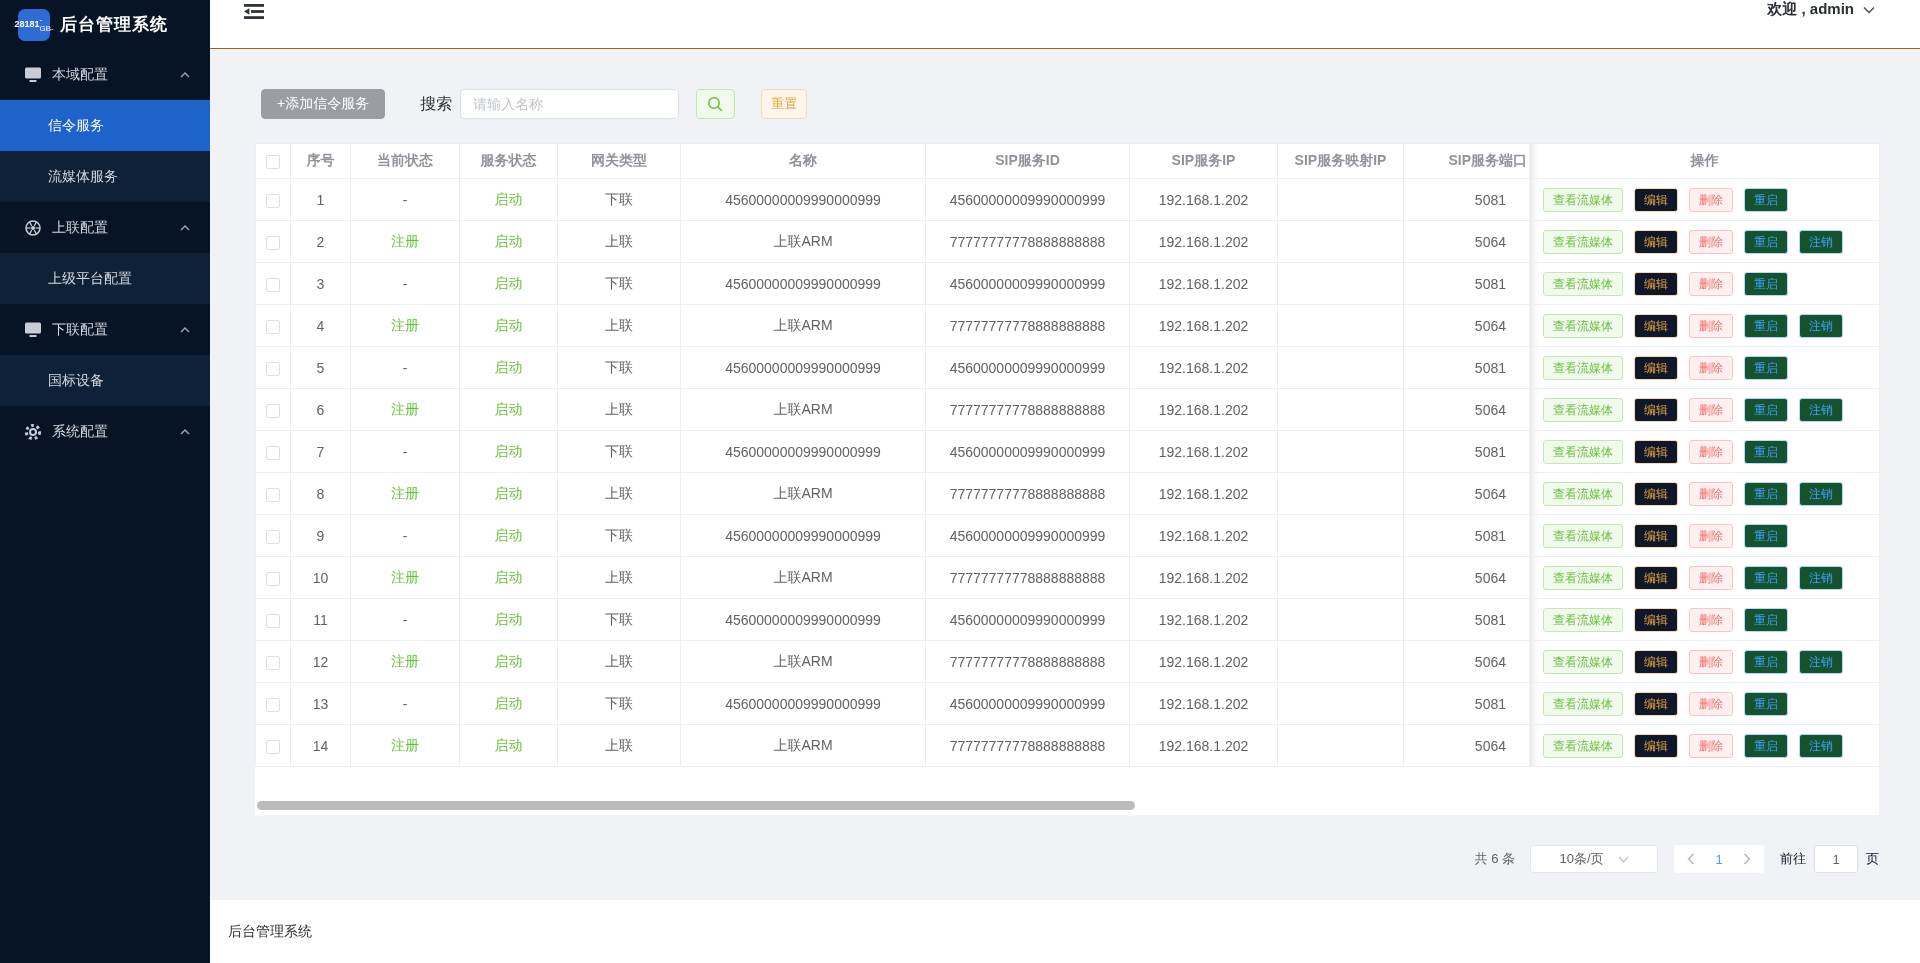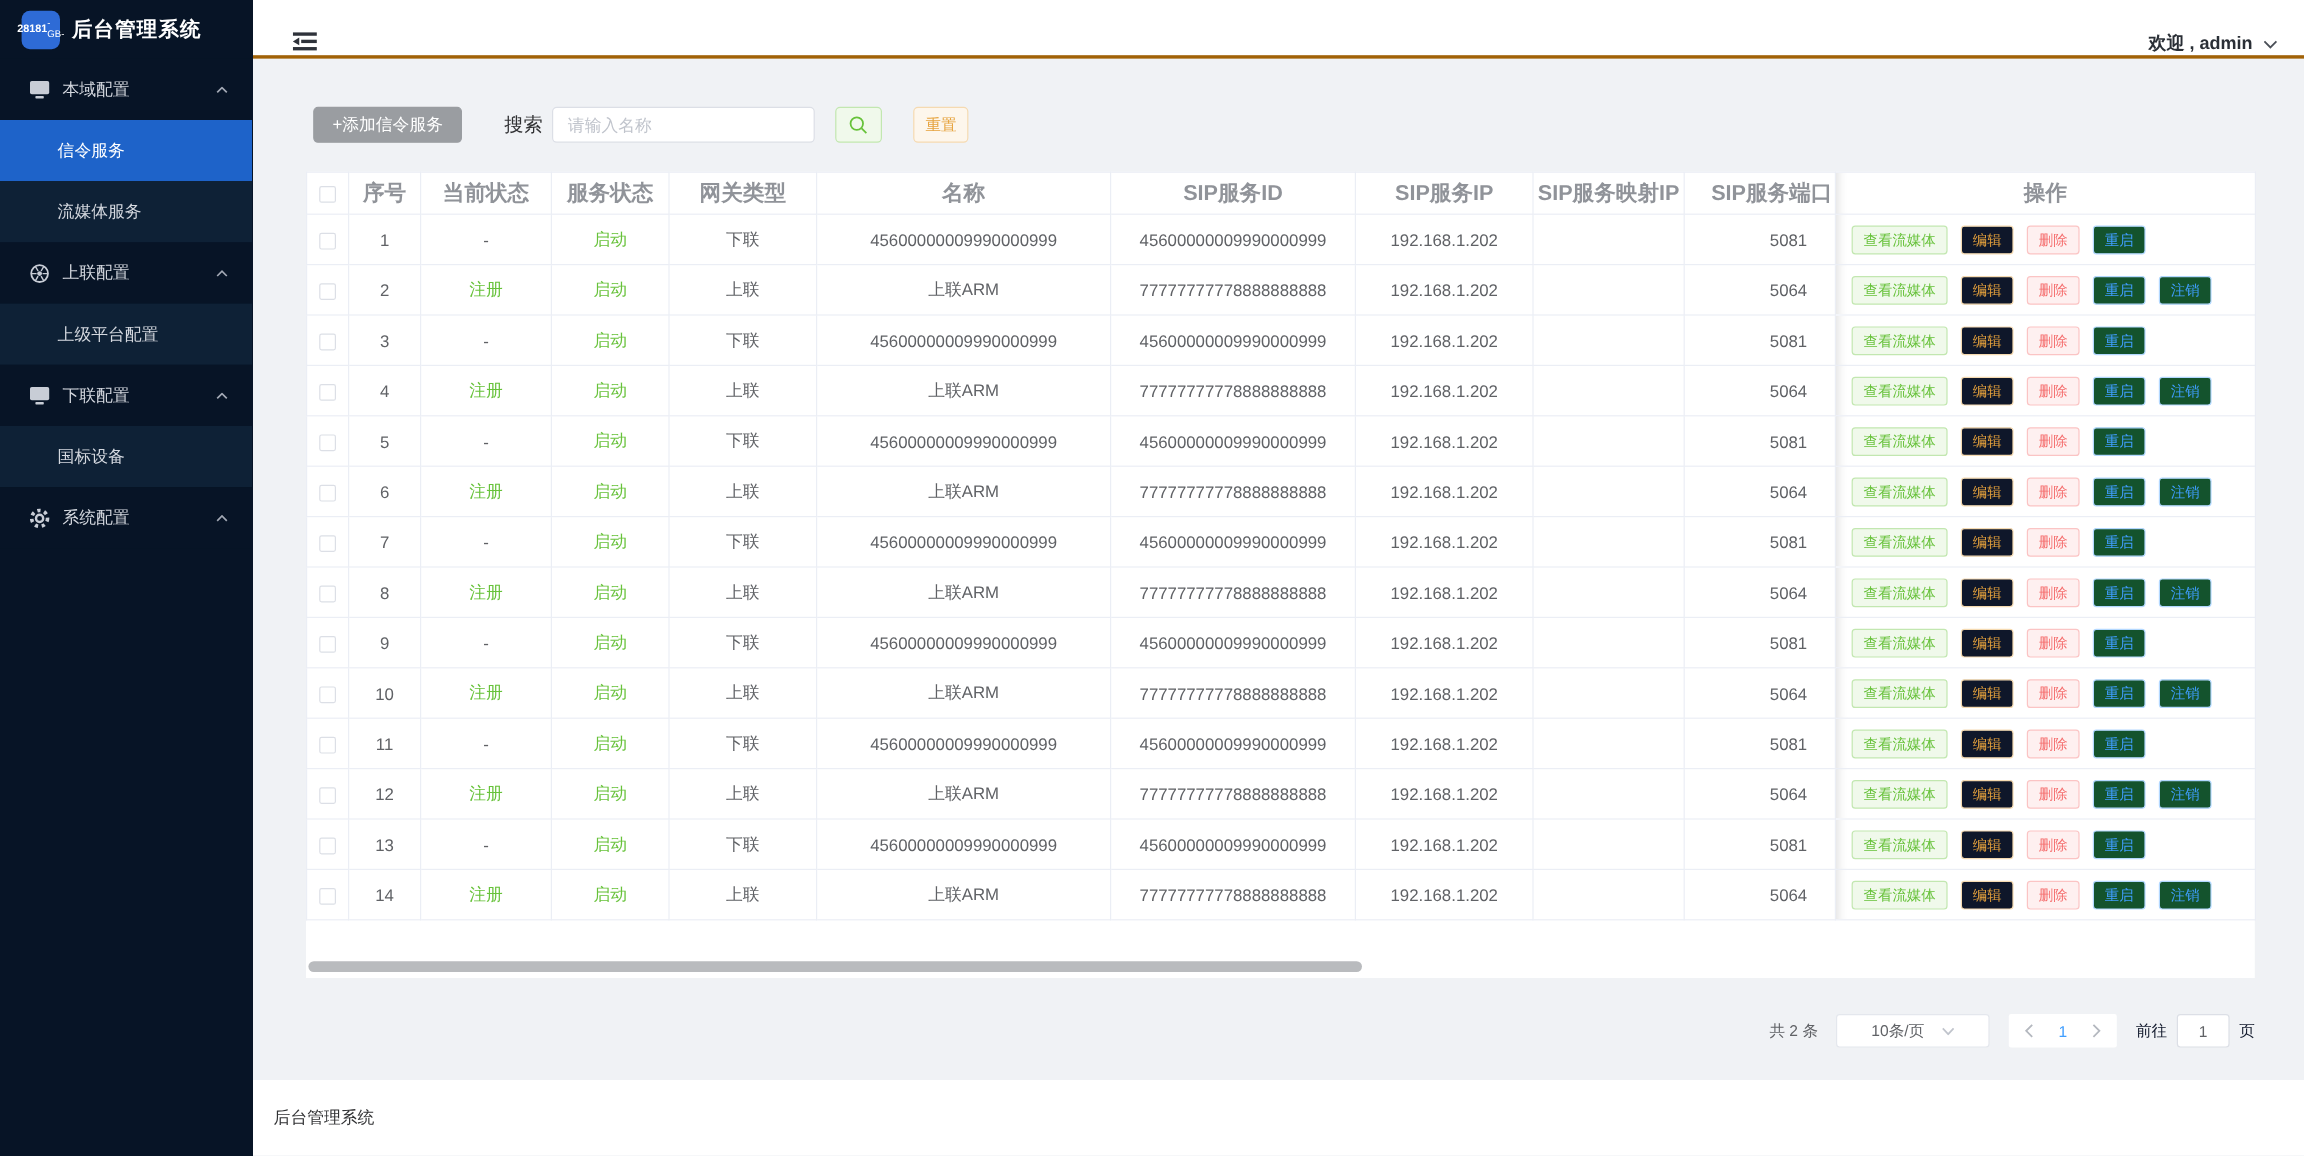--- a/index.html
+++ b/index.html
@@ -17,22 +17,22 @@
   .menu-group { height:51px; display:flex; align-items:center; padding:0 20px 0 24px;
     color:#d4d8df; font-size:14px; cursor:pointer; background:#071426; }
   .menu-group .micon { width:18px; height:18px; margin-right:10px; color:#c8cdd6; display:flex; align-items:center; }
   .menu-group .chev { margin-left:auto; display:flex; }
   .menu-sub { height:51px; display:flex; align-items:center; padding-left:48px;
     background:#0e2136; color:#d4d8df; font-size:14px; cursor:pointer; }
   .menu-sub.active { background:#1e63c9; color:#fff; }
 
   
   .main { margin-left:210px; width:1710px; }
-  .topbar { height:49px; background:#fff; display:flex; align-items:flex-end; padding:0 22px 0 32px;
-    border-bottom:3px solid #a16207; }
+  .topbar { height:49px; background:#fff; display:flex; align-items:flex-start; padding:0 45px 0 32px;
+    border-bottom:1px solid #a16207; }
   .fold-btn { background:none; border:none; cursor:pointer; display:flex; padding:2px; }
   .welcome { margin-left:auto; font-size:15px; font-weight:bold; color:#2a2f36;
     display:flex; align-items:center; gap:9px; cursor:pointer; }
 
   .content { height:851px; background:#f0f2f5; padding:40px 41px 0 45px; }
 
   
   .toolbar { display:flex; align-items:center; height:30px; margin-left:6px; }
   .add-btn { height:30px; padding:0 15px; background:#9a9da1; border:1px solid #9a9da1; color:#fff;
     font-size:14px; border-radius:4px; cursor:pointer; }
@@ -41,21 +41,21 @@
     padding:0 12px; font-size:14px; color:#606266; outline:none; }
   .search-input::placeholder { color:#c0c4cc; }
   .search-btn { margin-left:17px; width:39px; height:30px; background:#f0f9eb; border:1px solid #c2e7b0;
     border-radius:4px; cursor:pointer; display:flex; align-items:center; justify-content:center; }
   .reset-btn { margin-left:26px; width:46px; height:30px; background:#fdf6ec; border:1px solid #f5dab1;
     color:#e6a23c; font-size:13px; border-radius:4px; cursor:pointer; }
 
   
   .card { margin-top:24px; width:1624px; height:672px; background:#fff; position:relative; }
   table { width:1624px; table-layout:fixed; border-collapse:collapse; }
-  th { height:35px; font-size:18px; font-weight:bold; color:#909399; text-align:center;
+  th { height:35px; font-size:14px; font-weight:bold; color:#909399; text-align:center;
     border:1px solid #ebeef5; background:#fff; overflow:hidden; white-space:nowrap; }
   td { height:42px; font-size:14px; color:#606266; text-align:center; border:1px solid #ebeef5;
     overflow:hidden; white-space:nowrap; background:#fff; }
   .txt-green { color:#67c23a; }
   .cell-port { text-align:right; padding-right:23px; }
   th.cell-port-h { text-align:right; padding-right:2px; }
   .col-action { text-align:left; padding-left:13px;
     box-shadow:inset 10px 0 8px -8px rgba(0,0,0,0.12); }
   .cb { display:inline-block; width:14px; height:14px; border:1px solid #dcdfe6; border-radius:2px;
     background:#fff; vertical-align:middle; cursor:pointer; }
@@ -415,21 +415,21 @@
               <td></td>
               <td class="cell-port">5064</td>
               <td class="col-action"><button class="mini-btn btn-view">查看流媒体</button><button class="mini-btn btn-edit">编辑</button><button class="mini-btn btn-delete">删除</button><button class="mini-btn btn-blue">重启</button><button class="mini-btn btn-blue">注销</button></td>
             </tr>
           </tbody>
       </table>
       <div class="fake-scrollbar"></div>
     </div>
 
     <div class="pagination">
-      <span>共 2 条</span>
+      <span>共 6 条</span>
       <div class="page-size-select">
         <span>10条/页</span>
         <svg width="11" height="7" viewBox="0 0 11 7" fill="none" stroke="#c0c4cc" stroke-width="1.4">
             <polyline points="1,1 5.5,5.8 10,1"></polyline>
           </svg>
       </div>
       <div class="pager">
         <button class="pager-arrow">
           <svg width="8" height="12" viewBox="0 0 8 12" fill="none" stroke="#b4b8bf" stroke-width="1.5">
               <polyline points="6.5,1 1.5,6 6.5,11"></polyline>

